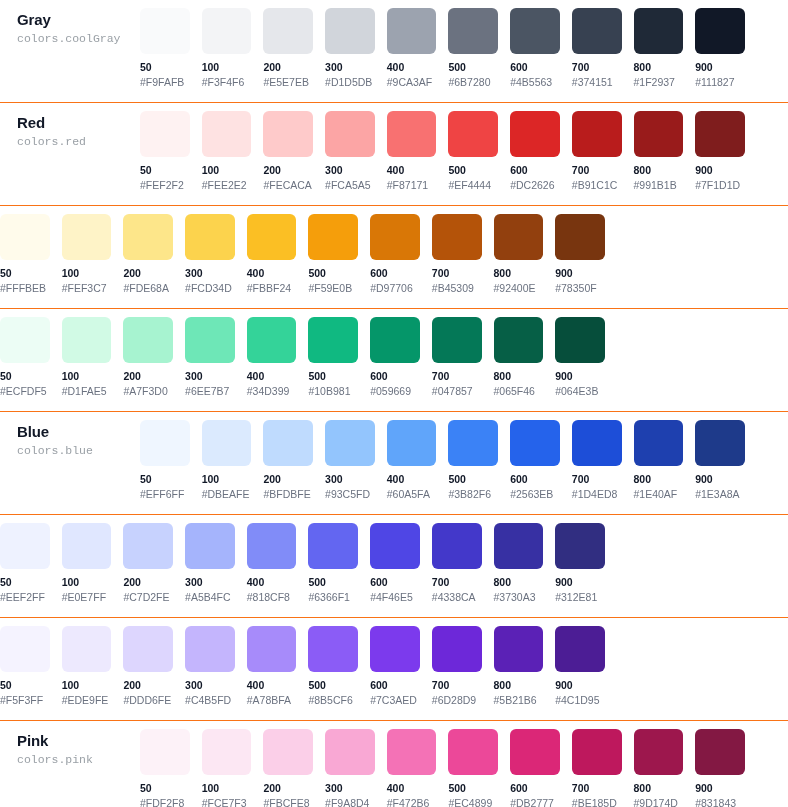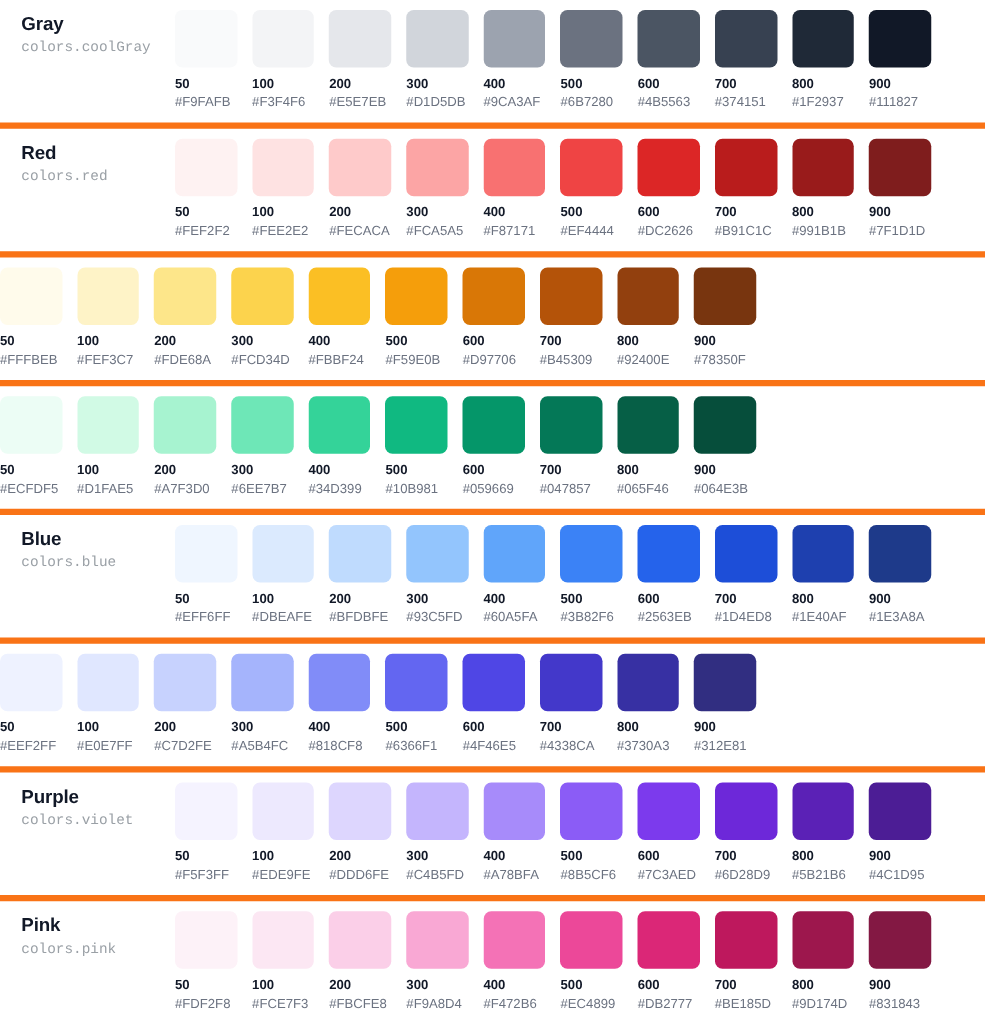--- a/index.html
+++ b/index.html
@@ -16,21 +16,21 @@
     overflow: hidden;
   }
   #palette {
     width: 788px;
   }
   .palette-row {
     display: flex;
     align-items: flex-start;
     height: 103px;
     box-sizing: border-box;
-    border-bottom: 5px solid #f97316;
+    border-bottom: 1px solid #f97316;
     padding-top: 8px;
   }
   .palette-row:last-child {
     border-bottom: none;
   }
   .row-label {
     width: 140px;
     flex: 0 0 140px;
     box-sizing: border-box;
     padding-left: 17px;
@@ -419,24 +419,20 @@
           <div class="swatch-hex">#3730A3</div>
         </div>
         <div class="swatch-cell">
           <div class="swatch-chip" style="background: rgb(49, 46, 129);"></div>
           <div class="swatch-shade">900</div>
           <div class="swatch-hex">#312E81</div>
         </div>
       </div>
     </div>
     <div class="palette-row">
-      <div class="row-label">
-        <div class="row-name">Purple</div>
-        <div class="row-token">colors.violet</div>
-      </div>
       <div class="swatch-strip">
         <div class="swatch-cell">
           <div class="swatch-chip" style="background: rgb(245, 243, 255);"></div>
           <div class="swatch-shade">50</div>
           <div class="swatch-hex">#F5F3FF</div>
         </div>
         <div class="swatch-cell">
           <div class="swatch-chip" style="background: rgb(237, 233, 254);"></div>
           <div class="swatch-shade">100</div>
           <div class="swatch-hex">#EDE9FE</div>

